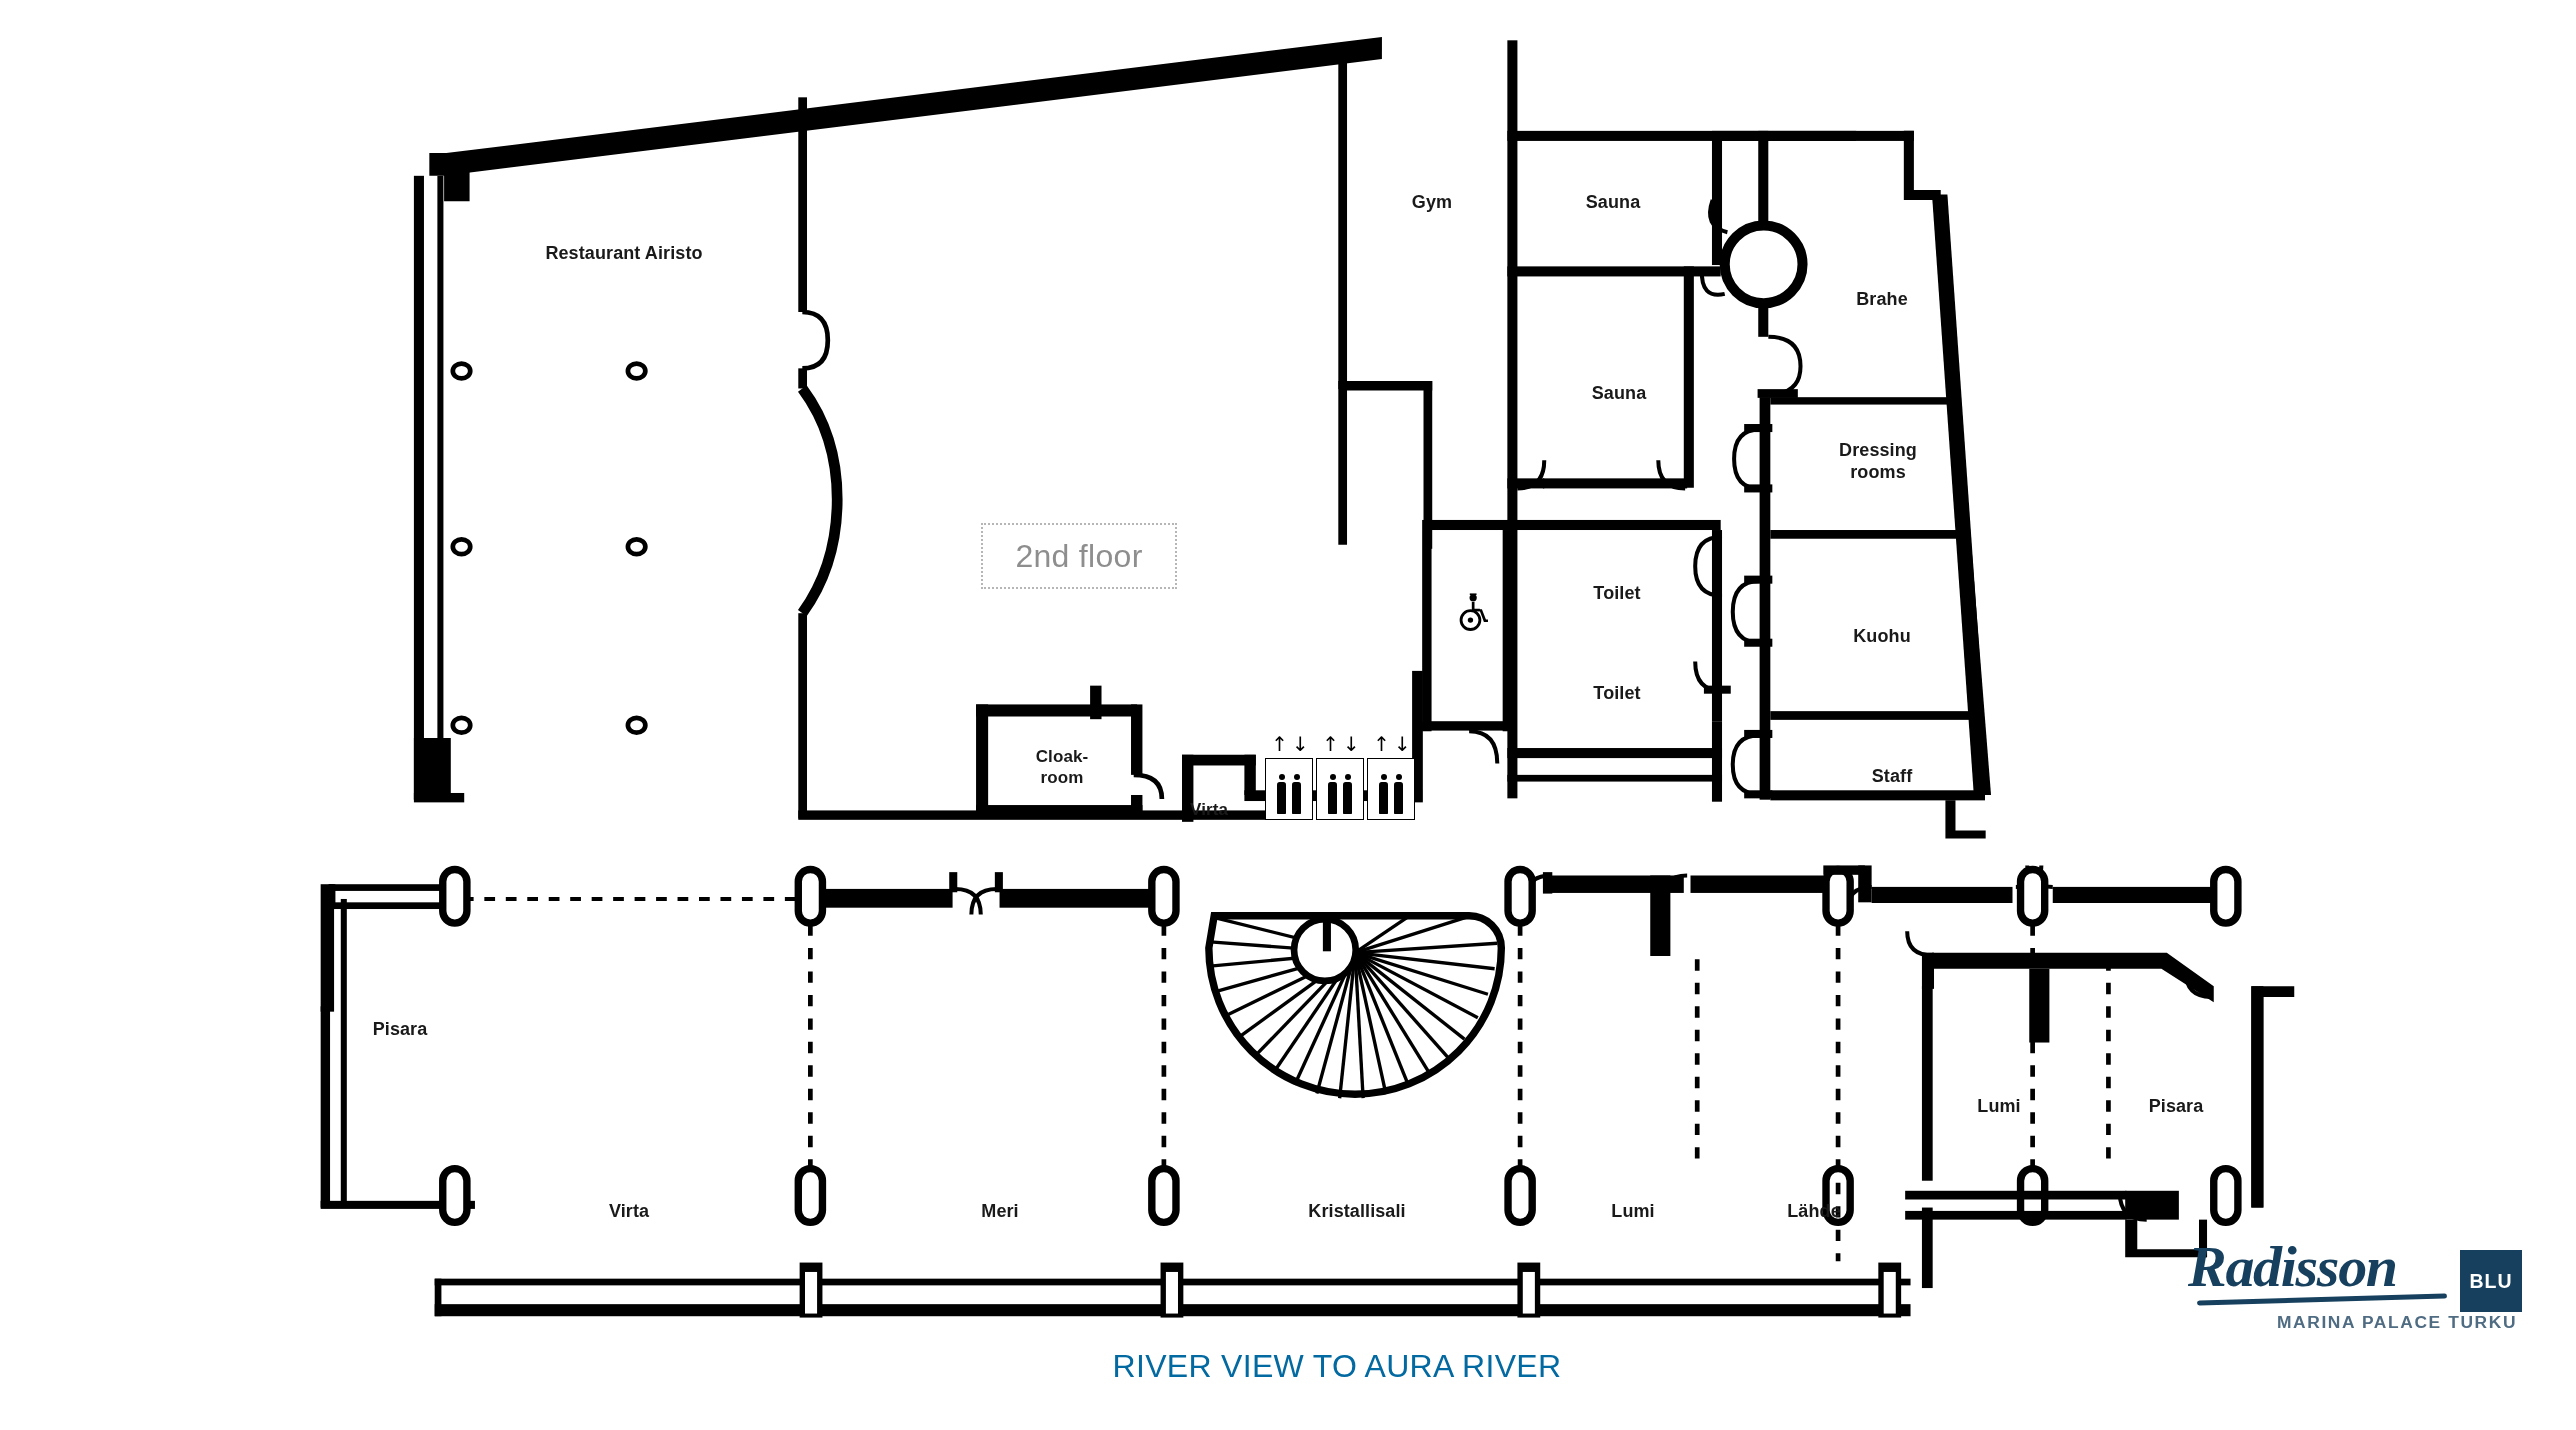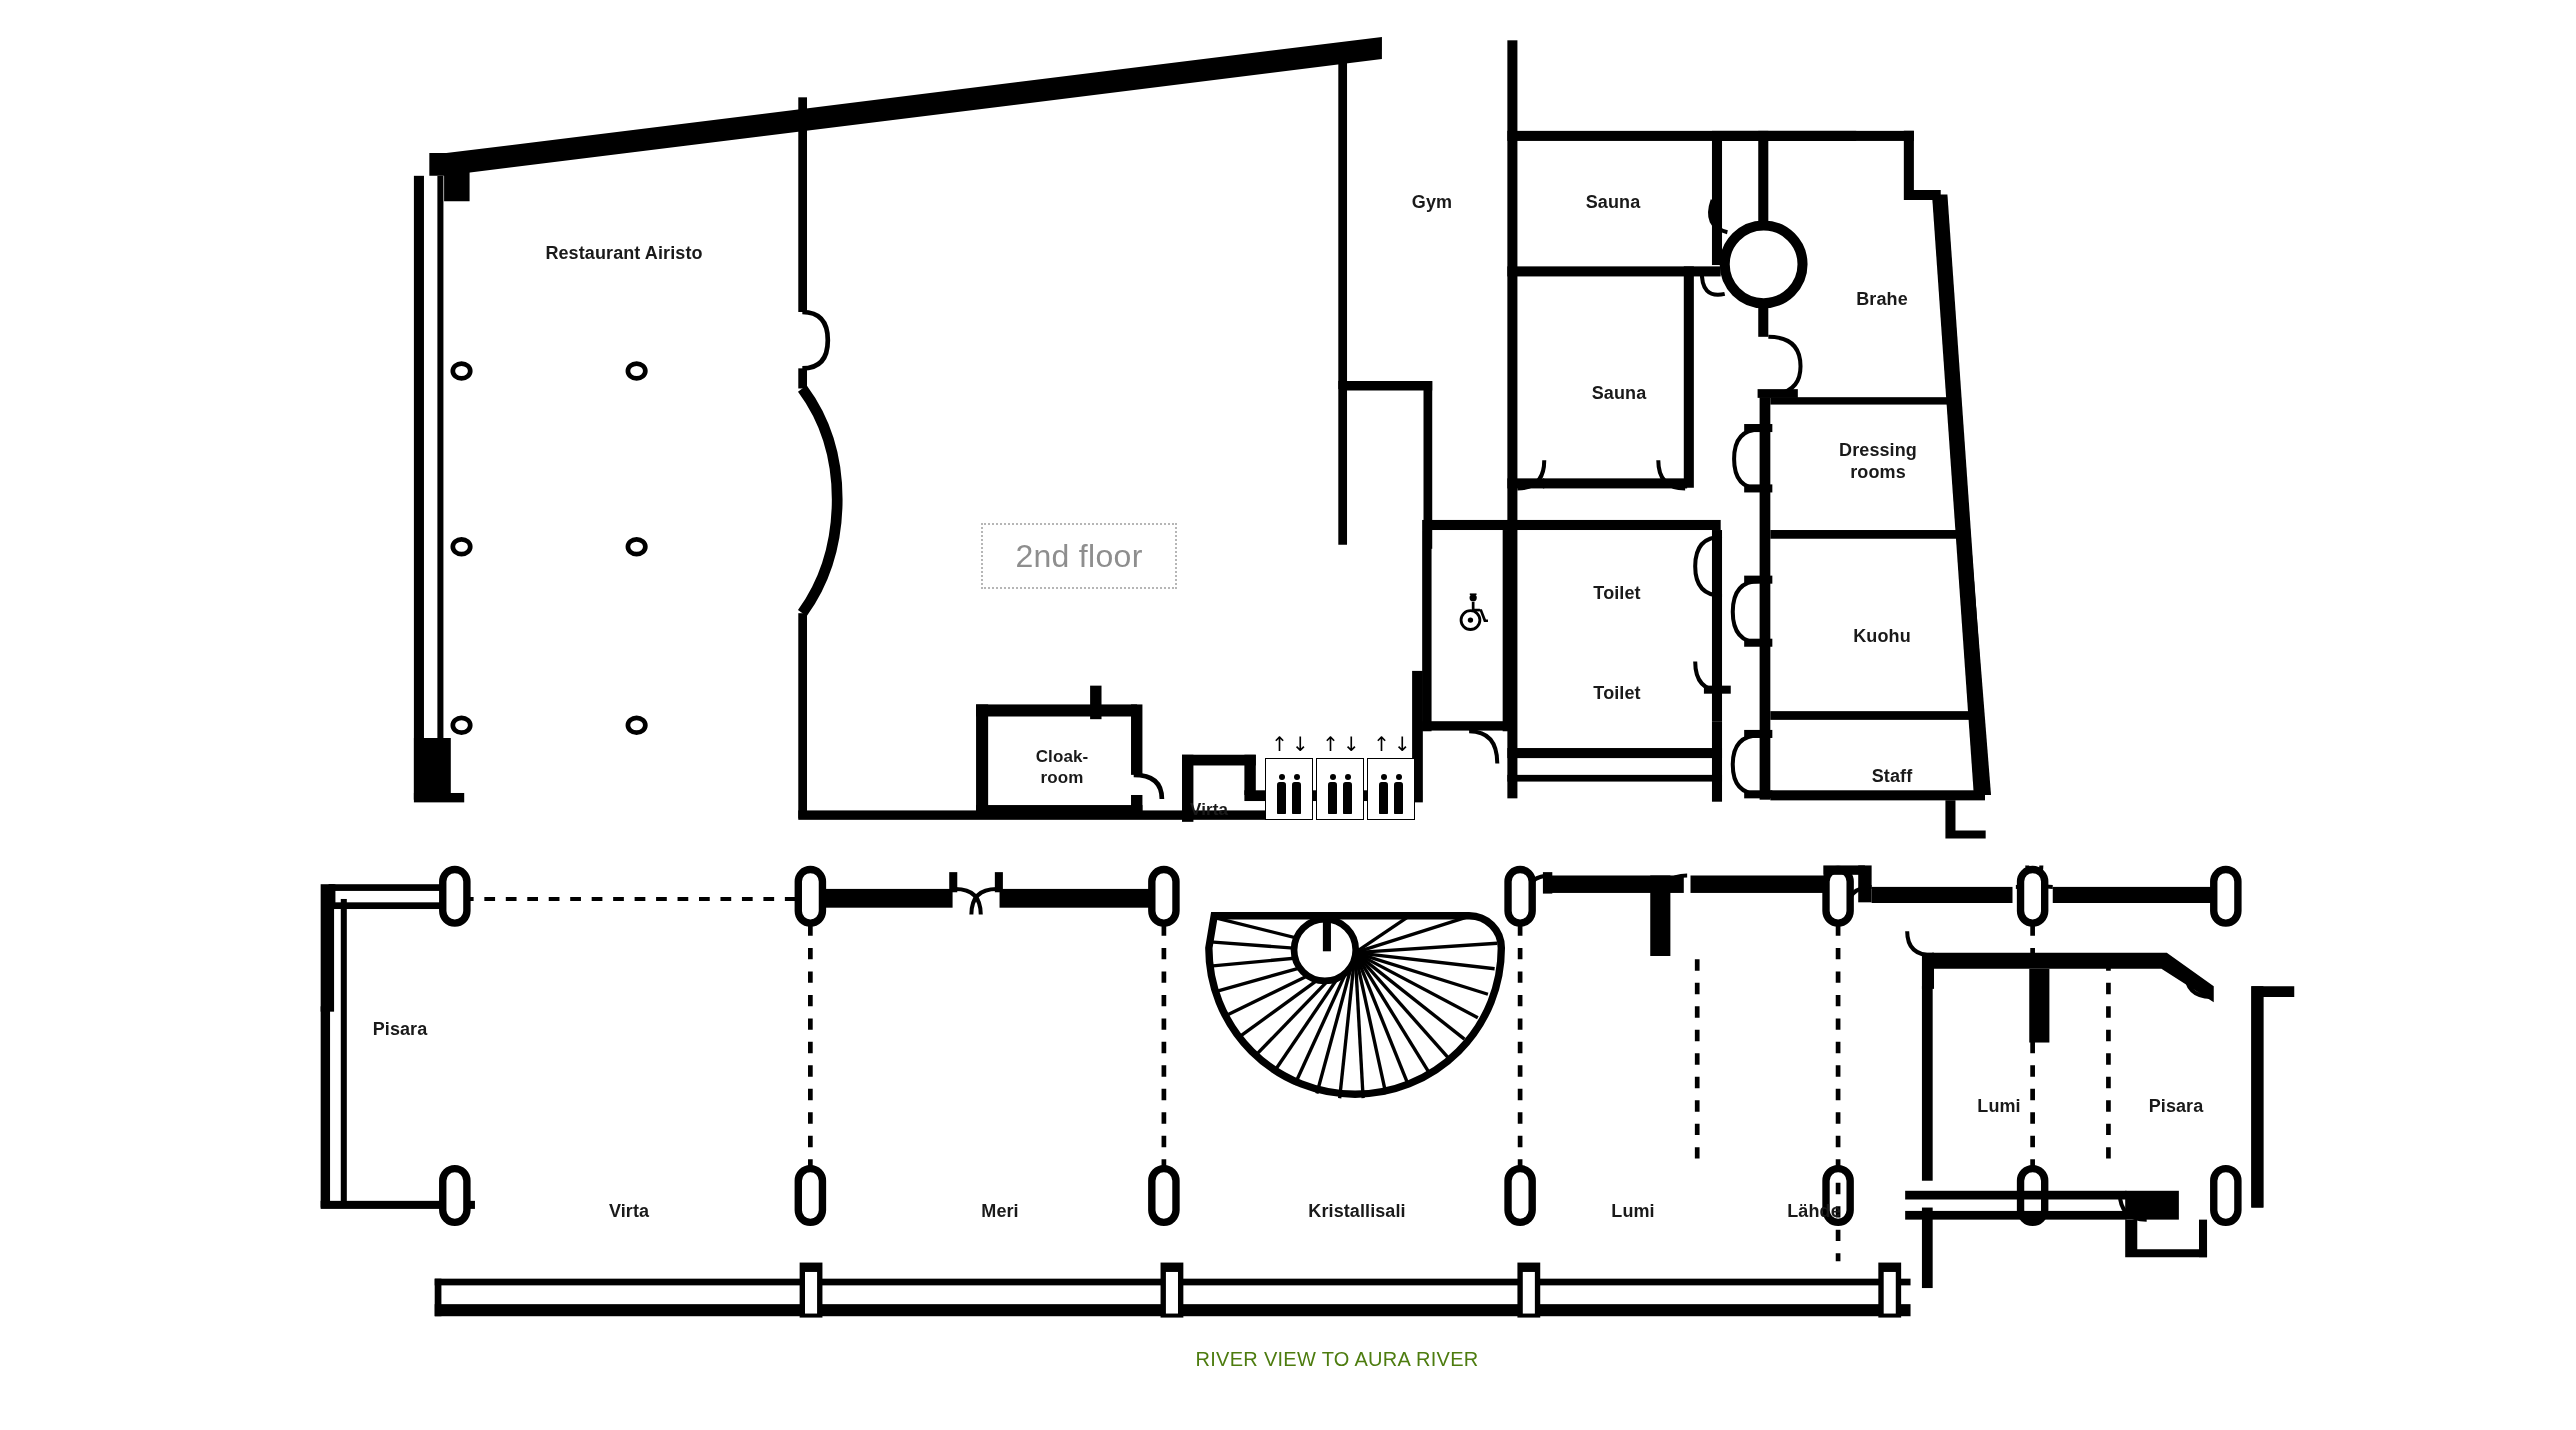--- a/index.html
+++ b/index.html
@@ -50,22 +50,22 @@
     font-weight: 400;
     font-family: "Liberation Sans", sans-serif;
     display: flex;
     align-items: center;
     justify-content: center;
     letter-spacing: 0.3px;
   }
   
   #river-caption {
     position: absolute;
-    color: #4d7c0f;
-    font-size: 20px;
+    color: #0369a1;
+    font-size: 32px;
     font-weight: 400;
     letter-spacing: 0.3px;
     transform: translateX(-50%);
     white-space: nowrap;
     font-family: "Liberation Sans", sans-serif;
   }
   
   #brand-logo {
     position: absolute;
     left: 2188px;
@@ -549,15 +549,22 @@
   <div class="room-label" style="left: 629px; top: 1212px;">Virta</div>
   <div class="room-label" style="left: 1000px; top: 1212px;">Meri</div>
   <div class="room-label" style="left: 1357px; top: 1212px;">Kristallisali</div>
   <div class="room-label" style="left: 1633px; top: 1212px;">Lumi</div>
   <div class="room-label" style="left: 1814px; top: 1212px;">Lähde</div>
   <div class="room-label" style="left: 1999px; top: 1107px;">Lumi</div>
   <div class="room-label" style="left: 2176px; top: 1107px;">Pisara</div>
 
   <div id="river-caption" style="left:1337px; top:1348px;">RIVER VIEW TO AURA RIVER</div>
 
+  <div id="brand-logo">
+    <div id="brand-wordmark">Radisson</div>
+    <div id="brand-wordmark-underline"></div>
+    <div id="brand-blu-box"></div>
+    <div id="brand-blu-text">BLU</div>
+    <div id="brand-subline">MARINA PALACE TURKU</div>
+  </div>
 
 </div>
 
 
 </body></html>

